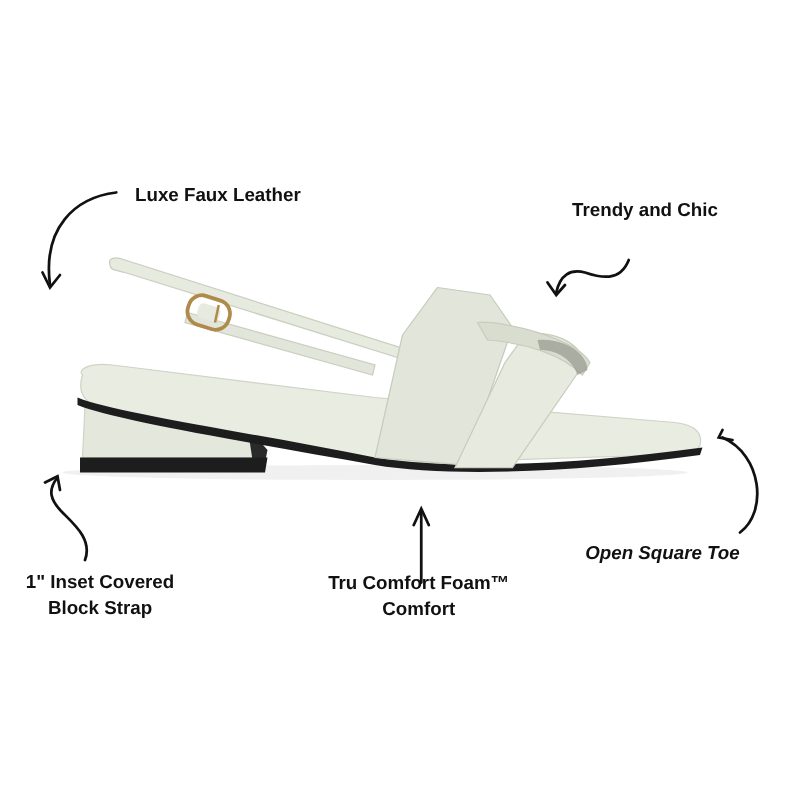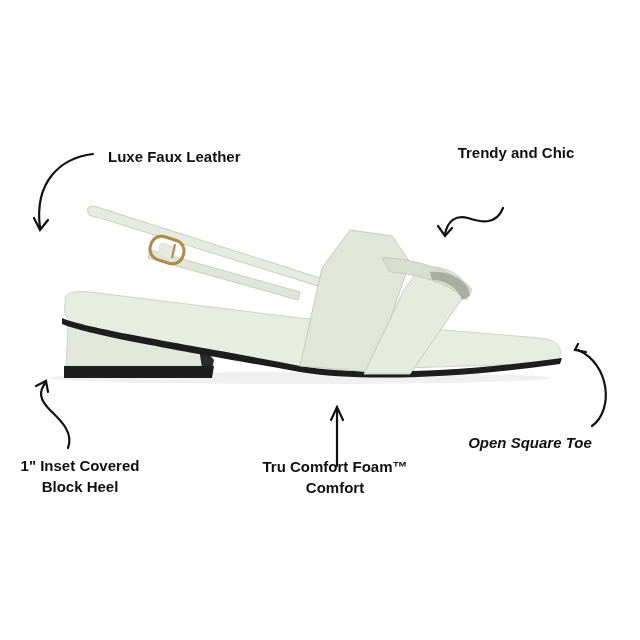--- a/index.html
+++ b/index.html
@@ -7,21 +7,21 @@
       width: 640px; height: 640px; background: #ffffff; position: relative; overflow: hidden;
       font-family: "Liberation Sans", "DejaVu Sans", sans-serif;
     }
     .canvas { position: absolute; left: 0; top: 0; width: 640px; height: 640px; }
     .label {
       position: absolute; color: #111111; font-weight: bold; font-size: 15px; line-height: 21px;
       text-align: center; white-space: nowrap;
     }
     .label span { display: block; }
     #lbl-leather { left: 108px; top: 146px; text-align: center; }
-    #lbl-woven { left: 416px; top: 142px; width: 200px; text-align: center; }
+    #lbl-woven { left: 416px; top: 158px; width: 200px; text-align: center; }
     #lbl-heel { left: 0px; top: 455px; width: 160px; }
     #lbl-insole { left: 240px; top: 456px; width: 190px; }
     #lbl-toe { left: 450px; top: 432px; width: 160px; font-style: italic; }
     svg { position: absolute; left: 0; top: 0; }
   </style>
 </head>
 <body>
 
 <div class="canvas">
 
@@ -83,21 +83,21 @@
   </svg>
 
   <div class="label" id="lbl-leather">
     <span>Luxe Faux Leather</span>
   </div>
   <div class="label" id="lbl-woven">
     <span>Trendy and Chic</span>
   </div>
   <div class="label" id="lbl-heel">
     <span>1" Inset Covered</span>
-    <span>Block Heel</span>
+    <span>Block Strap</span>
   </div>
   <div class="label" id="lbl-insole">
     <span>Tru Comfort Foam™</span>
     <span>Comfort</span>
   </div>
   <div class="label" id="lbl-toe">
     <span>Open Square Toe</span>
   </div>
 </div>
 

